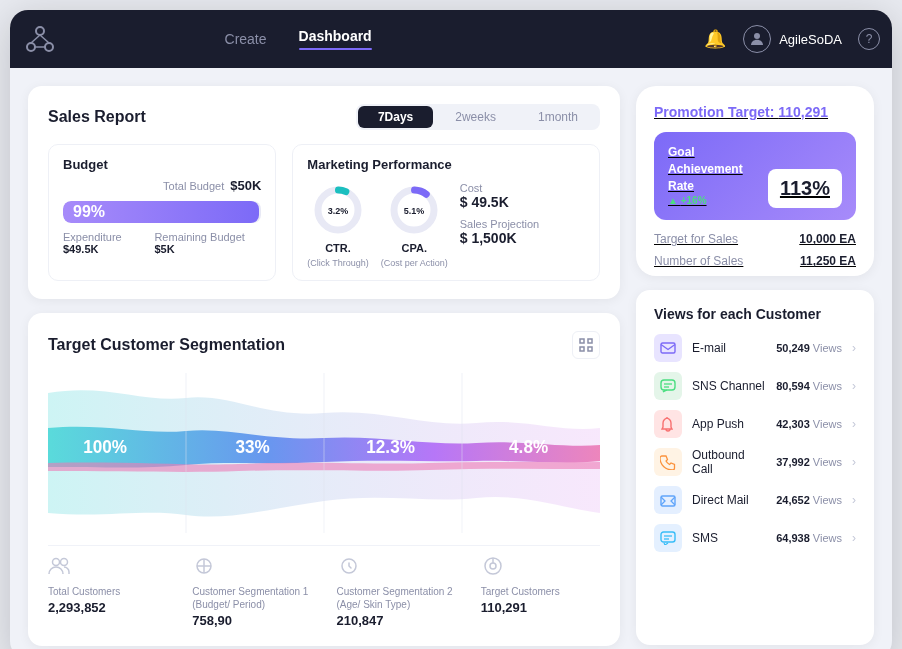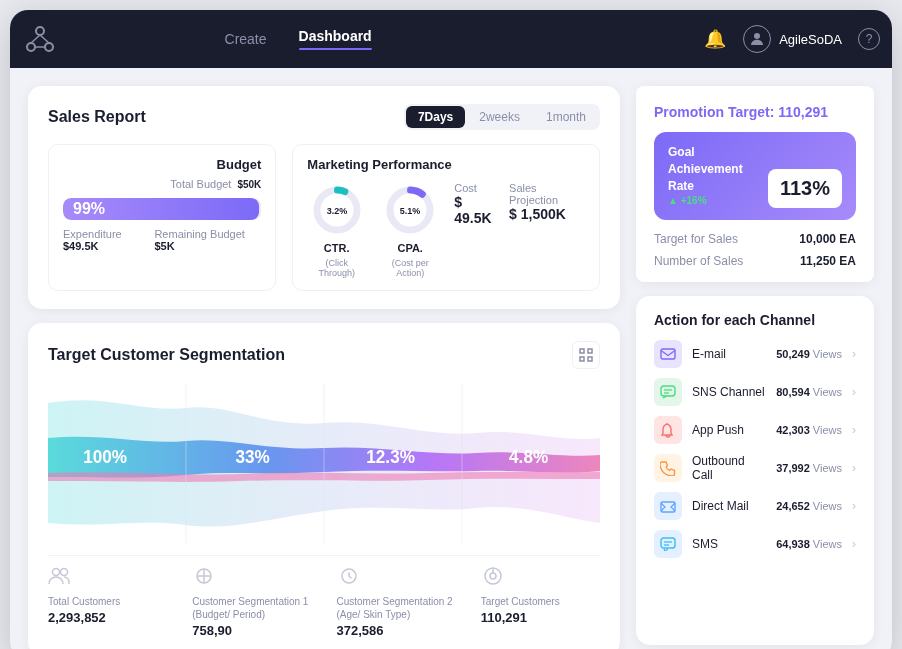--- a/index.html
+++ b/index.html
@@ -129,21 +129,21 @@
       color: #1a1d2e;
     }
     .period-tabs {
       display: flex;
       background: #f0f2f8;
       border-radius: 8px;
       padding: 2px;
       gap: 2px;
     }
     .period-tab {
-      padding: 4px 12px;
+      padding: 4px 20px;
       border-radius: 6px;
       font-size: 12px;
       color: #8b8fa8;
       cursor: pointer;
     }
     .period-tab.active {
       background: #1a1d2e;
       color: #fff;
       font-weight: 600;
     }
@@ -156,35 +156,34 @@
       flex: 1;
       border: 1px solid #eef0f6;
       border-radius: 10px;
       padding: 12px 14px;
     }
     .budget-label {
       font-size: 13px;
       font-weight: 600;
       color: #1a1d2e;
       margin-bottom: 6px;
-      text-align: right;
     }
     .budget-total-row {
       display: flex;
       justify-content: flex-end;
       align-items: center;
       gap: 6px;
       margin-bottom: 8px;
     }
     .budget-total-label {
       font-size: 11px;
       color: #8b8fa8;
     }
     .budget-total-value {
-      font-size: 10px;
+      font-size: 13px;
       font-weight: 700;
       color: #1a1d2e;
     }
     .progress-bar-bg {
       background: #e8e9f5;
       border-radius: 8px;
       height: 22px;
       position: relative;
       overflow: hidden;
       margin-bottom: 8px;
@@ -243,21 +242,21 @@
       color: #1a1d2e;
       text-align: center;
     }
     .donut-sublabel {
       font-size: 9px;
       color: #8b8fa8;
       text-align: center;
     }
     .marketing-stats {
       display: flex;
-      flex-direction: row;
+      flex-direction: column;
       gap: 8px;
       justify-content: center;
     }
     .stat-label {
       font-size: 11px;
       color: #8b8fa8;
     }
     .stat-value {
       font-size: 14px;
       font-weight: 700;
@@ -321,23 +320,24 @@
     
     .right-panel {
       width: 238px;
       flex-shrink: 0;
       display: flex;
       flex-direction: column;
       gap: 14px;
     }
     .promo-card {
       background: #fff;
-      border-radius: 8px;
-      padding: 18px 18px 14px;
+      border-radius: 20px;
+      padding: 18px 18px 8px;
       box-shadow: 0 2px 12px rgba(0,0,0,0.06);
+      text-decoration: underline;
     }
     .promo-title {
       font-size: 14px;
       font-weight: 700;
       color: #1a1d2e;
       margin-bottom: 12px;
     }
     .promo-title span {
       color: #7c6af7;
     }
@@ -622,21 +622,21 @@
                 </svg></div>
     <div class="seg-col-label">Customer Segmentation 1<br>(Budget/ Period)</div>
     <div class="seg-col-value">758,90</div>
   </div>
             <div class="seg-col">
     <div class="seg-col-icon"><svg width="24" height="20" viewBox="0 0 24 20" fill="none">
                   <circle cx="12" cy="10" r="7" stroke="#c4c8d8" stroke-width="1.5"></circle>
                   <path d="M12 7v3l2 2" stroke="#c4c8d8" stroke-width="1.5" stroke-linecap="round"></path>
                 </svg></div>
     <div class="seg-col-label">Customer Segmentation 2<br>(Age/ Skin Type)</div>
-    <div class="seg-col-value">372,586</div>
+    <div class="seg-col-value">210,847</div>
   </div>
             <div class="seg-col">
     <div class="seg-col-icon"><svg width="24" height="20" viewBox="0 0 24 20" fill="none">
                   <circle cx="12" cy="10" r="8" stroke="#c4c8d8" stroke-width="1.5"></circle>
                   <circle cx="12" cy="10" r="3" stroke="#c4c8d8" stroke-width="1.5"></circle>
                   <line x1="12" y1="2" x2="12" y2="7" stroke="#c4c8d8" stroke-width="1.5"></line>
                 </svg></div>
     <div class="seg-col-label">Target Customers</div>
     <div class="seg-col-value">110,291</div>
   </div>
@@ -667,21 +667,21 @@
     <span class="promo-stat-value">10,000 EA</span>
   </div>
             <div class="promo-stat-row">
     <span class="promo-stat-label">Number of Sales</span>
     <span class="promo-stat-value">11,250 EA</span>
   </div>
           </div>
       </div>
 
       <div class="channel-card">
-        <div class="channel-title">Action for each Channel</div>
+        <div class="channel-title">Views for each Customer</div>
         <div class="channel-list" id="channel-list-container">
         <div class="channel-item">
     <div class="channel-icon" style="background:#e8e4ff">
                 <svg width="16" height="12" viewBox="0 0 16 12" fill="none">
                   <rect x="1" y="1" width="14" height="10" rx="1.5" stroke="#7c6af7" stroke-width="1.4"></rect>
                   <path d="M1 2.5l7 5 7-5" stroke="#7c6af7" stroke-width="1.4"></path>
                 </svg>
               </div>
     <span class="channel-name">E-mail</span>
     <span class="channel-views"><span>50,249</span> Views</span>

